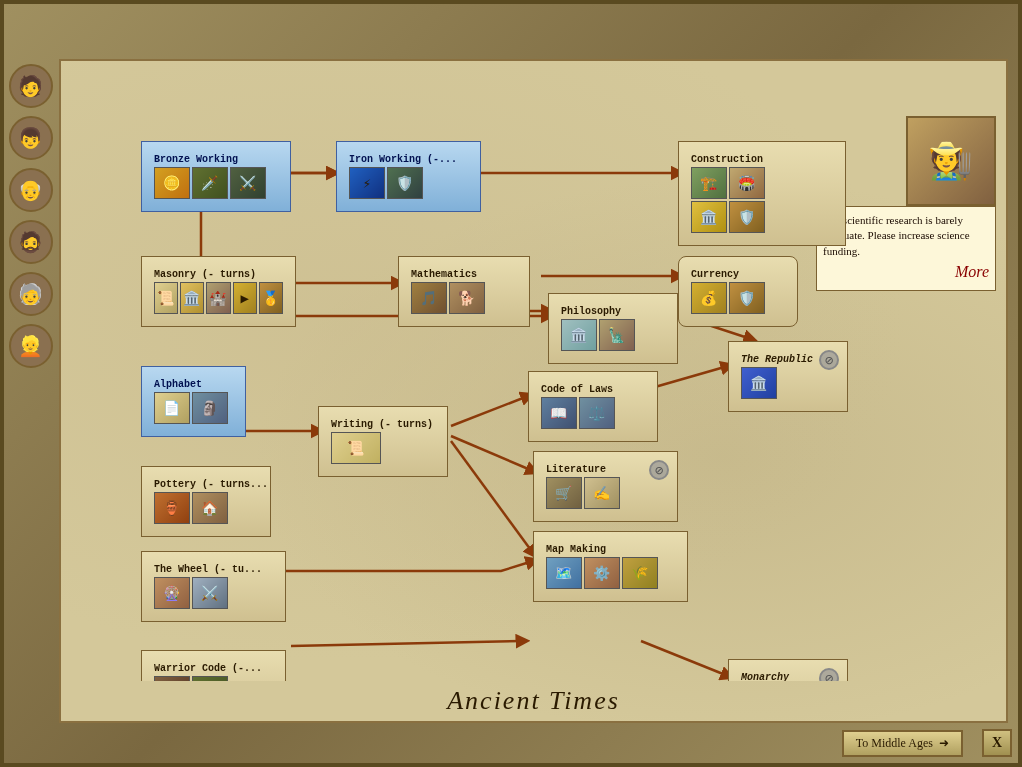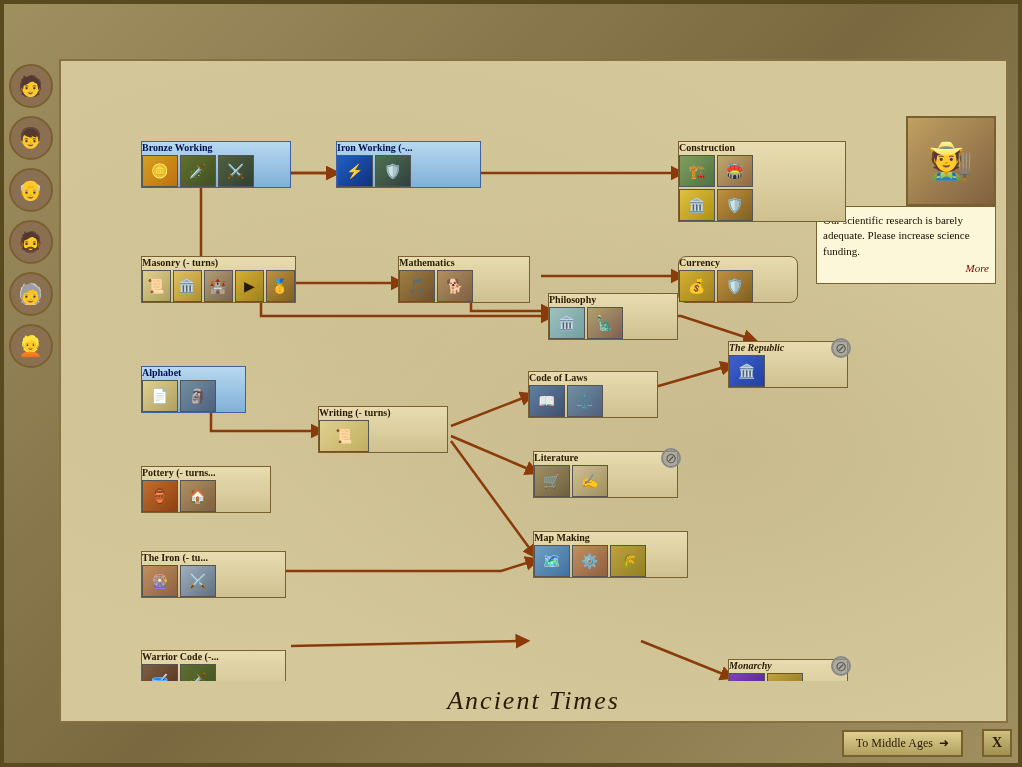--- a/index.html
+++ b/index.html
@@ -52,23 +52,24 @@
       position: absolute;
       top: 0; left: 0; right: 0; bottom: 40px;
       overflow: hidden;
     }
 
     
     .tech-node {
       position: absolute;
       background: linear-gradient(180deg, #e8ddb0 0%, #cfc090 100%);
       border: 1.5px solid #7a6030;
-      padding: 0;
+      padding: 12px;
       font-size: 10px;
       color: #2a1a00;
+      font-family: Liberation Mono, monospace;
     }
     .tech-node.researched {
       background: linear-gradient(180deg, #b8d8f0 0%, #80b0d8 100%);
       border-color: #4060a0;
     }
     .tech-node .tech-title {
       font-size: 10px;
       font-weight: bold;
       color: #2a1a00;
       margin-bottom: 2px;
@@ -233,21 +234,21 @@
       padding: 6px;
       font-size: 11px;
       color: #1a0a00;
       line-height: 1.4;
       clear: both;
     }
     .advisor-more {
       text-align: right;
       color: #8a0000;
       font-style: italic;
-      font-size: 11px;
+      font-size: 16px;
       cursor: pointer;
       margin-top: 2px;
     }
 
     
     .disabled-marker {
       position: absolute;
       width: 20px;
       height: 20px;
       border-radius: 50%;
@@ -454,21 +455,21 @@
       <div class="tech-node" style="left:472px;top:470px;width:155px;position:absolute;">
         <div class="tech-title">Map Making</div>
         <div class="tech-icons">
           <div class="tech-icon icon-map">🗺️</div>
           <div class="tech-icon icon-wheel">⚙️</div>
           <div class="tech-icon icon-grain">🌾</div>
         </div>
       </div>
 
       <div class="tech-node" style="left:80px;top:490px;width:145px;position:absolute;">
-        <div class="tech-title">The Iron (- tu...</div>
+        <div class="tech-title">The Wheel (- tu...</div>
         <div class="tech-icons">
           <div class="tech-icon icon-wheel">🎡</div>
           <div class="tech-icon icon-sword">⚔️</div>
         </div>
       </div>
 
       <div class="tech-node" style="left:80px;top:589px;width:145px;position:absolute;">
         <div class="tech-title">Warrior Code (-...</div>
         <div class="tech-icons">
           <div class="tech-icon icon-bowl">🥣</div>

